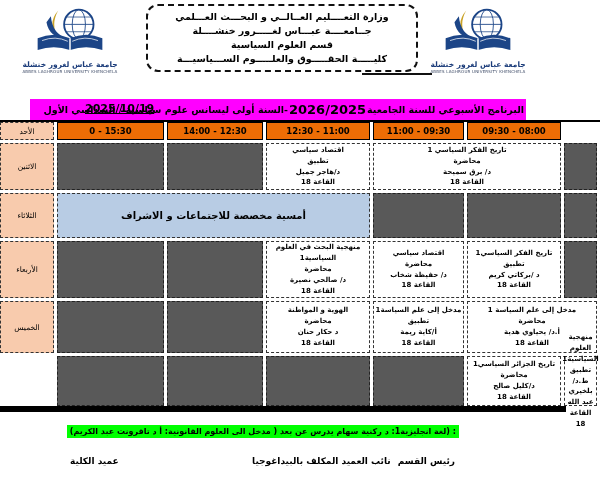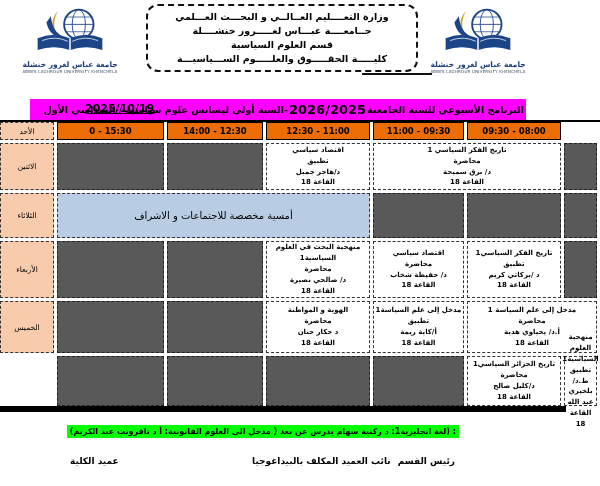--- a/index.html
+++ b/index.html
@@ -37,21 +37,21 @@
         direction:ltr;white-space:nowrap;overflow:hidden;}
   .th-days{background:var(--days-header,#9DC3E6);color:#17375E;font-size:8px;direction:rtl;margin-top:36px;}
   .day{background:var(--day-cell,#F8CBAD);font-weight:normal;font-size:7.5px;
         display:flex;align-items:center;justify-content:center;border:1px dashed #333;
         direction:rtl;}
   .empty{background:var(--empty-cell,#595959);border:1px dashed #222;}
   .course{background:#fff;border:1px dashed #333;display:flex;flex-direction:column;
         align-items:center;justify-content:center;font-weight:bold;font-size:7px;
         line-height:1.55;text-align:center;direction:rtl;}
   .note-cell{background:var(--meeting-cell,#B8CCE4);border:1px dashed #333;display:flex;
-        align-items:center;justify-content:center;font-weight:normal;font-size:10px;direction:rtl;}
+        align-items:center;justify-content:center;font-weight:bold;font-size:10px;direction:rtl;}
   .bottomline{position:absolute;left:0;top:406px;width:566px;height:6px;background:#000;}
 
   
   .green-note{position:absolute;right:141px;top:425px;background:var(--highlight,#00FF00);
         font-weight:bold;font-size:8px;padding:2px 3px;direction:rtl;white-space:nowrap;}
   .sig{position:absolute;top:456px;font-weight:bold;font-size:9px;direction:rtl;white-space:nowrap;}
   .sig-dean{left:70px;}
   .sig-vice{left:252px;}
   .sig-head{right:145px;}
 </style>

